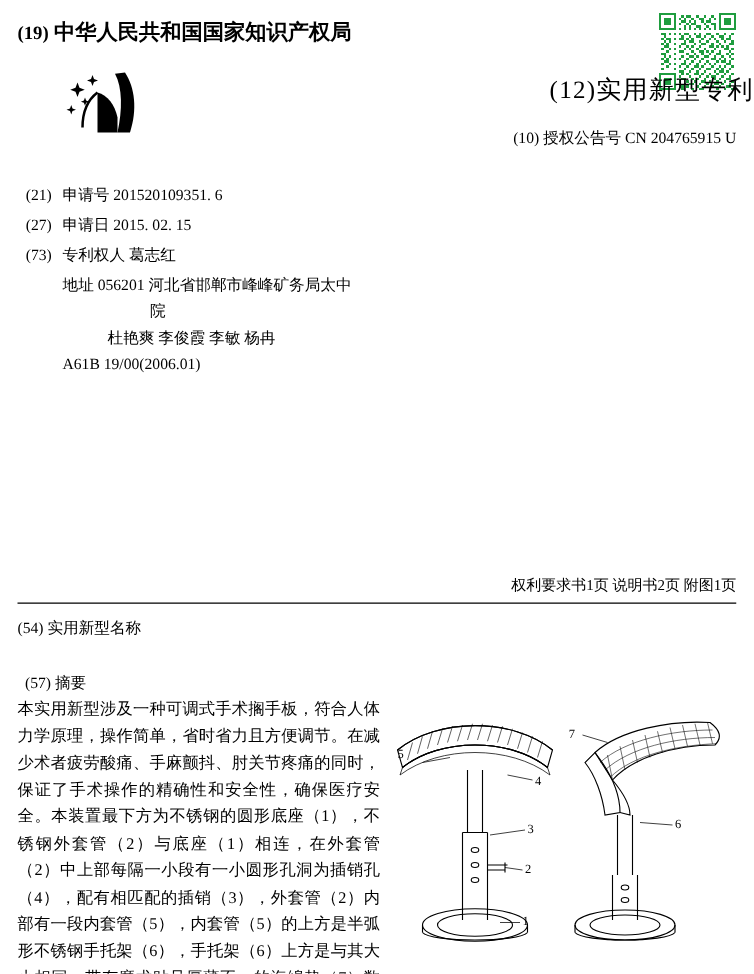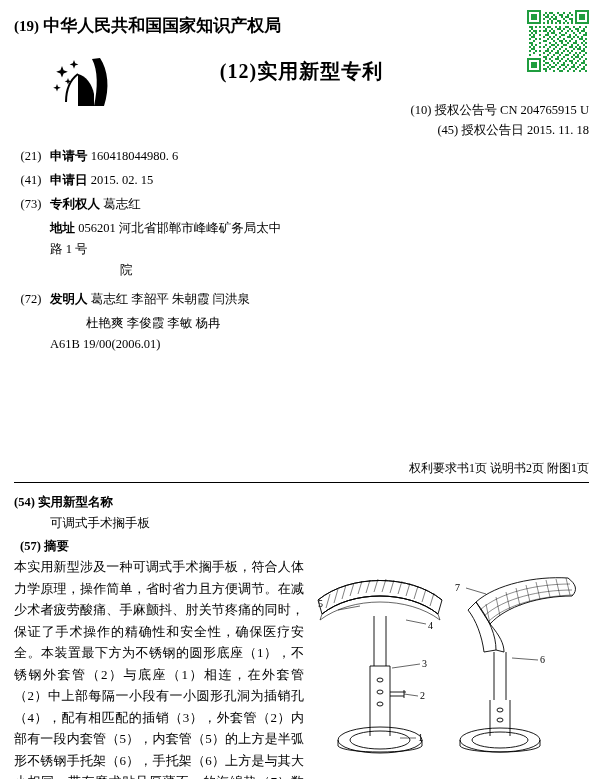--- a/index.html
+++ b/index.html
@@ -50,23 +50,23 @@
     top: 54px;
     width: 74px;
     height: 58px;
   }
 
   .title12 {
     position: absolute;
     left: 0;
     right: 0;
     top: 58px;
-    text-align: center;
+    text-align: right;
     font-size: 20px;
-    font-weight: bold;
+    font-weight: normal;
     letter-spacing: 1px;
   }
 
   .pubno {
     position: absolute;
     right: 14px;
     top: 102px;
     font-size: 12.5px;
     white-space: nowrap;
     text-align: center;
@@ -95,21 +95,21 @@
     padding-left: 36px;
     margin-bottom: 3px;
   }
   .code {
     position: absolute;
     left: 0;
     top: 0;
     width: 34px;
     text-align: center;
   }
-  .lbl { font-weight: bold; }
+  .lbl { font-weight: normal; }
   .indent-52 { padding-left: 70px; }
   .indent-66 { padding-left: 84px; }
   .sub {
     position: relative;
     padding-left: 36px;
   }
   .intcl-val {
     padding-left: 36px;
     font-family: "Liberation Serif", serif;
   }
@@ -460,78 +460,65 @@
   </div>
 
   <div class="title12">
     <span>(12)</span><span>实用新型专利</span>
   </div>
 
   <div class="pubno">
     <span>(10) 授权公告号</span>
     <span>CN 204765915 U</span>
   </div>
-  <div class="pubdate">
-    <span>(45) 授权公告日</span>
-    <span>2015. 11. 18</span>
-  </div>
 
   <div class="bib">
 
     <div class="row">
       <span class="code">(21)</span>
       <span class="lbl">申请号</span>
-      <span>160418044980. 6</span>
+      <span>201520109351. 6</span>
     </div>
 
     <div class="row">
-      <span class="code">(41)</span>
+      <span class="code">(27)</span>
       <span class="lbl">申请日</span>
       <span>2015. 02. 15</span>
     </div>
 
     <div class="row">
       <span class="code">(73)</span>
       <span class="lbl">专利权人</span>
       <span>葛志红</span>
     </div>
 
     <div class="sub">
       <span class="lbl">地址</span>
       <span>056201  河北省邯郸市峰峰矿务局太中</span>
     </div>
-    <div class="sub indent-66">
-      <span>路 1 号</span>
-    </div>
 
     <div class="sub" style="padding-left:106px">
       <span>院</span>
     </div>
 
-    <div class="row" style="margin-top:8px">
-      <span class="code">(72)</span>
-      <span class="lbl">发明人</span>
-      <span>葛志红  李韶平  朱朝霞  闫洪泉</span>
-    </div>
     <div class="sub" style="padding-left:72px">
       <span>杜艳爽  李俊霞  李敏  杨冉</span>
     </div>
 
     <div class="intcl-val">A61B 19/00(2006.01)</div>
   </div>
 
   <div class="claims">权利要求书1页    说明书2页    附图1页</div>
   <div class="rule"></div>
 
   <div class="sec54">
     <div>
       <span class="lbl">(54)</span>
       <span class="lbl">实用新型名称</span>
     </div>
-    <div class="name">可调式手术搁手板</div>
   </div>
 
   <div class="sec57">
     <span class="lbl">(57)</span>
     <span class="lbl">摘要</span>
   </div>
   <div class="abstract">
     <span class="first">本实用新型涉及一种可调式手术搁手板，符合人体力学原理，操作简单，省时省力且方便调节。在减少术者疲劳酸痛、手麻颤抖、肘关节疼痛的同时，保证了手术操作的精确性和安全性，确保医疗安全。本装置最下方为不锈钢的圆形底座（1），不锈钢外套管（2）与底座（1）相连，在外套管（2）中上部每隔一小段有一小圆形孔洞为插销孔（4），配有相匹配的插销（3），外套管（2）内部有一段内套管（5），内套管（5）的上方是半弧形不锈钢手托架（6），手托架（6）上方是与其大小相同、带有魔术贴且厚薄不一的海绵垫（7）数块。</span>
   </div>
 

